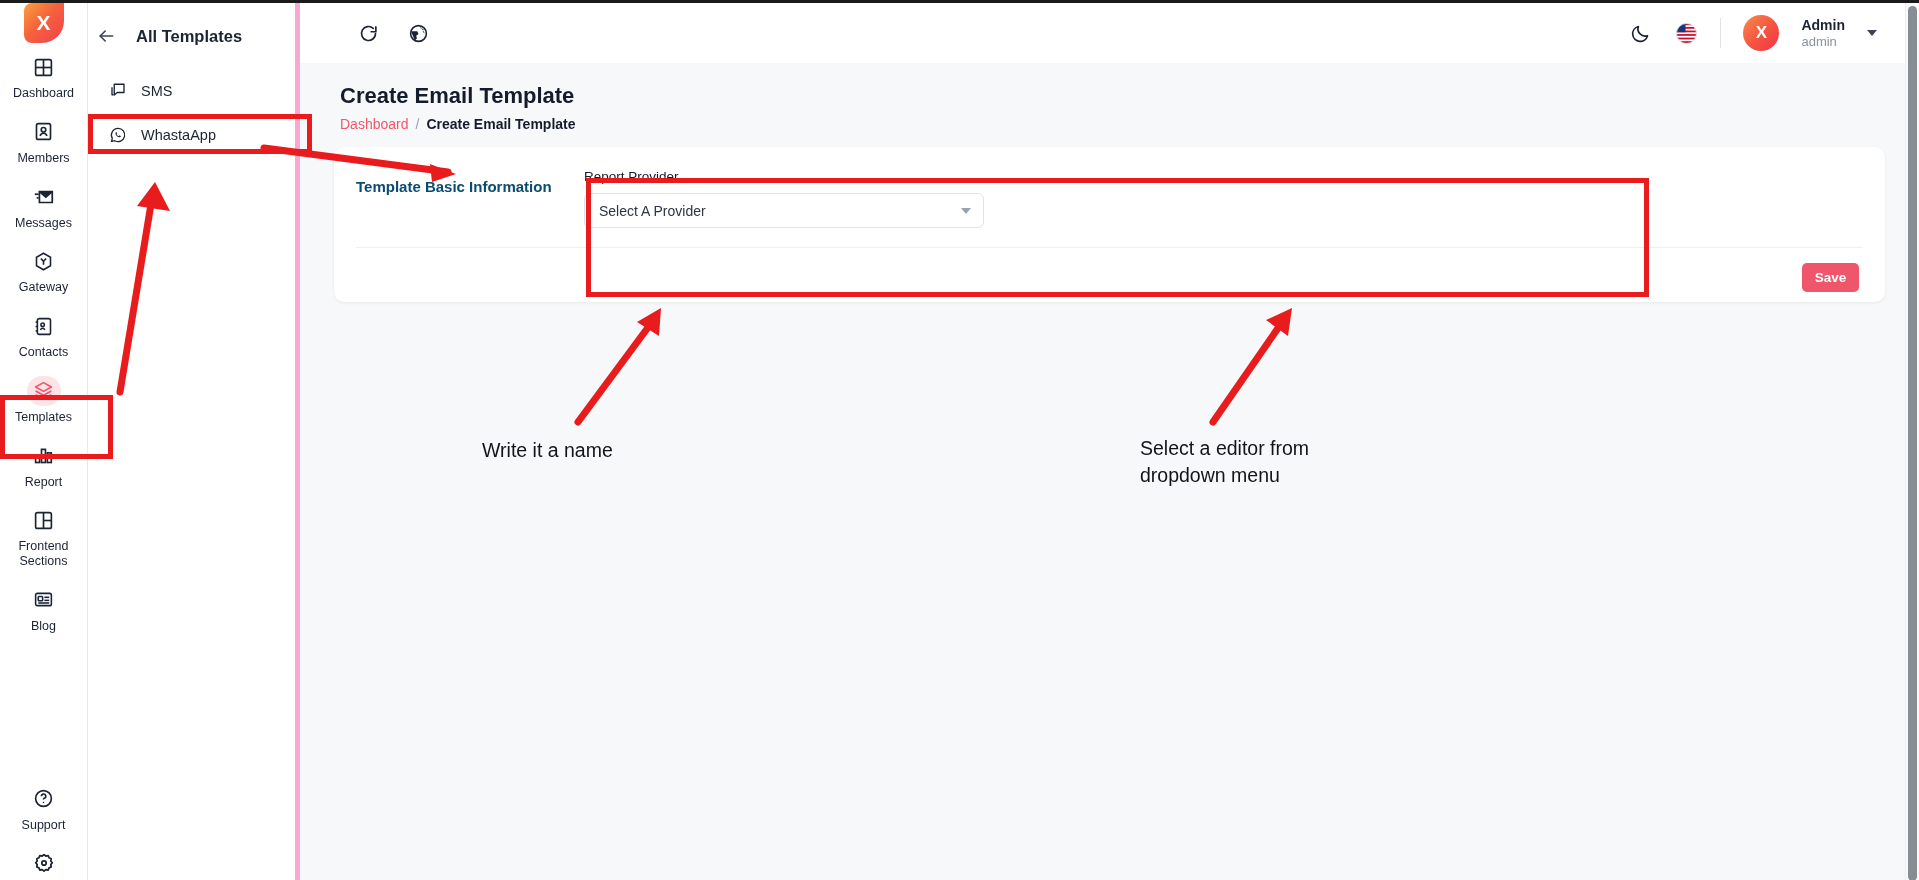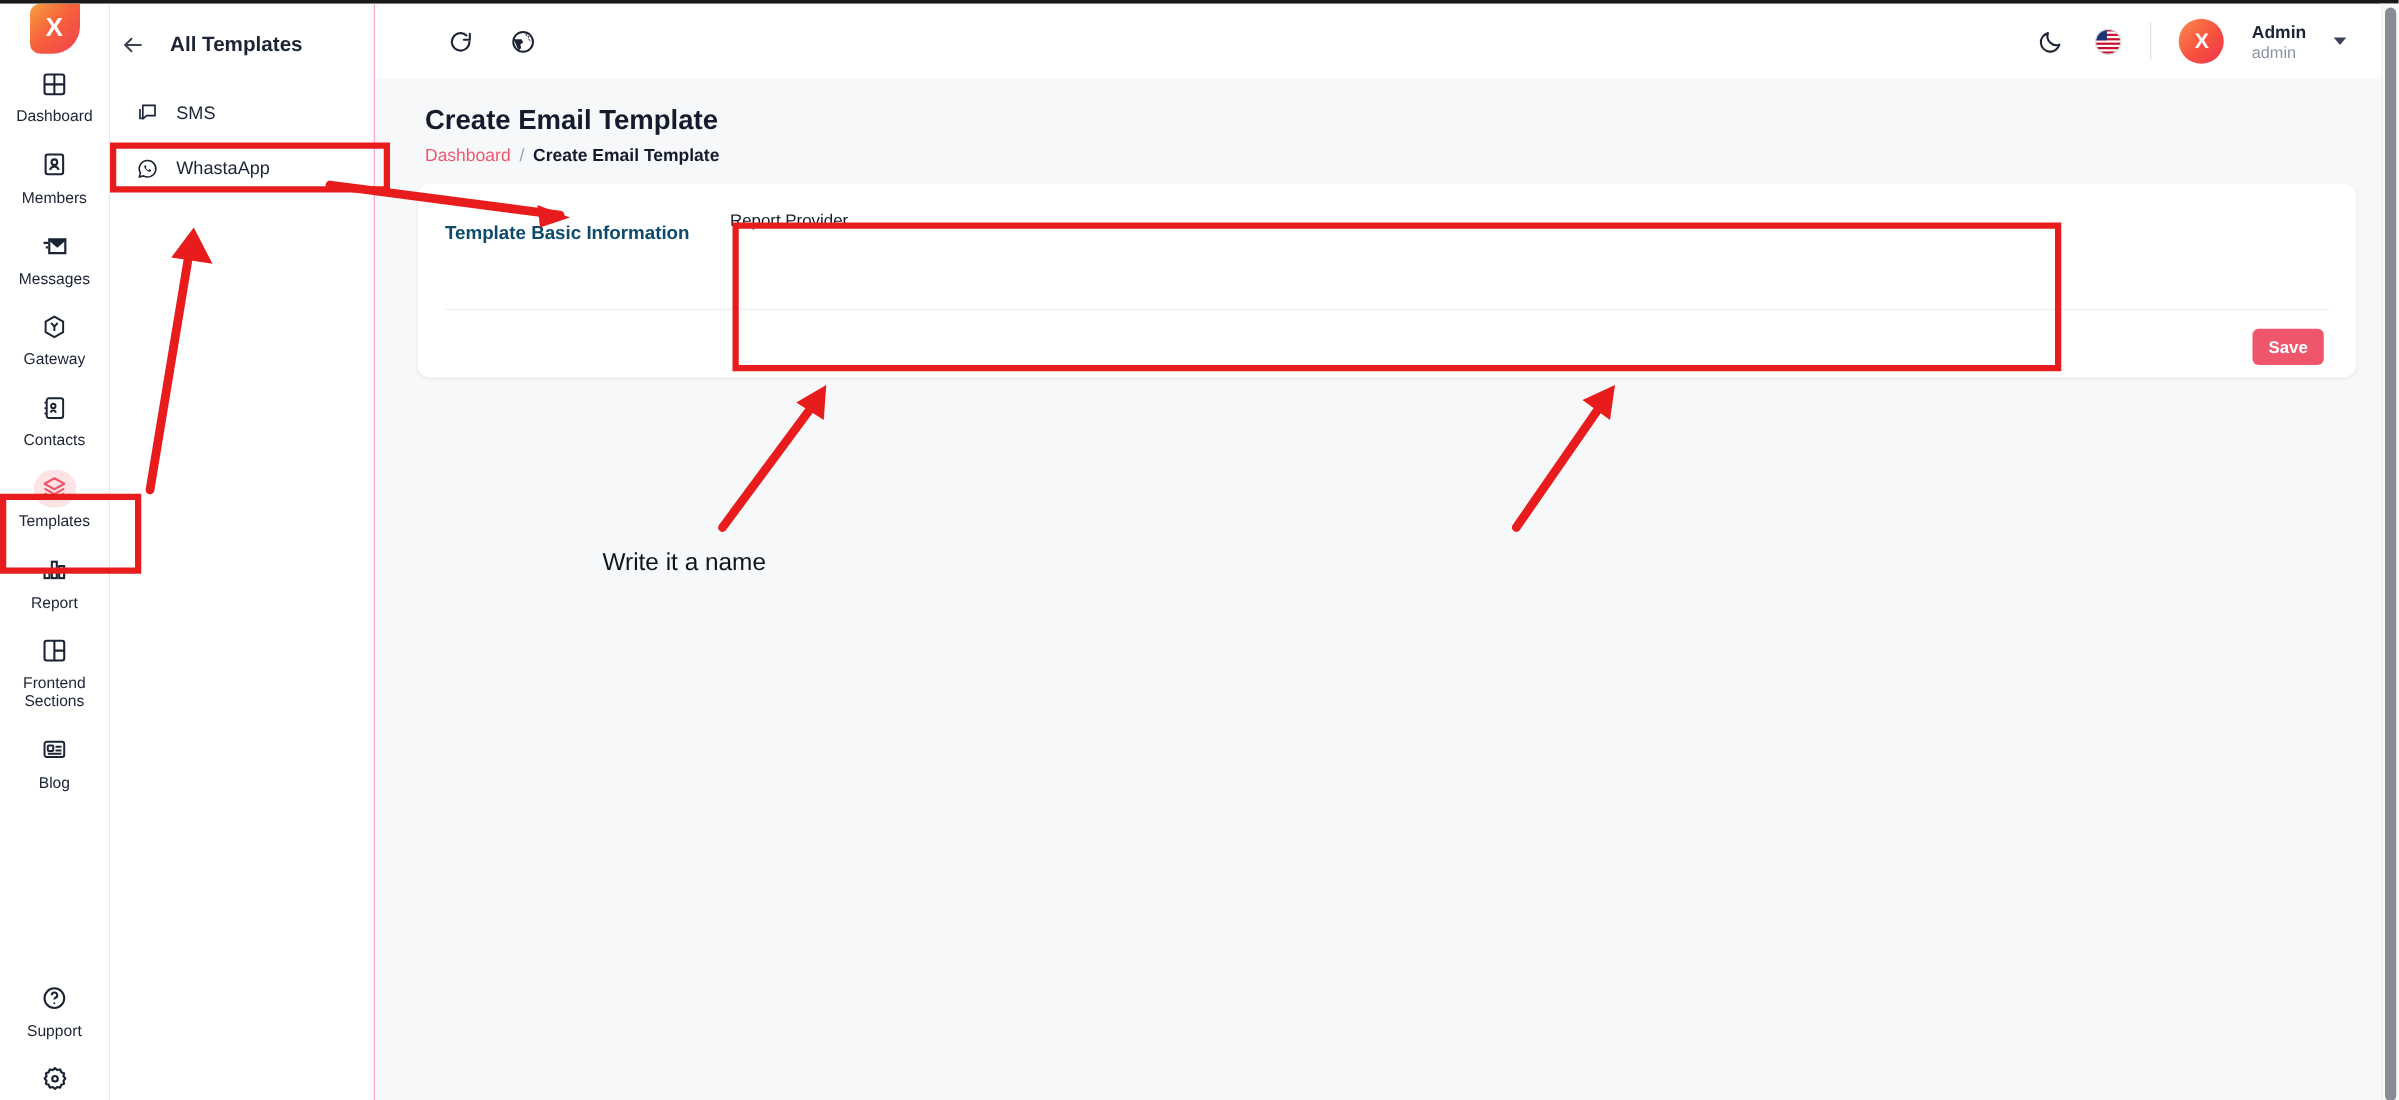--- a/index.html
+++ b/index.html
@@ -38,21 +38,21 @@
     border-radius:16px;
   }
   .rail-item.active .rail-icon { background:#fde3e6; }
   .rail-label { font-size:12.5px; color:#1b2334; line-height:1.18; text-align:center; font-weight:500;}
   .rail-sep { width:88px; height:1px; background:#e6e8ec; margin-top:118px; }
   .rail-bottom { width:100%; display:flex; flex-direction:column; align-items:center; padding-top:16px;}
 
   
   .panel {
     position:absolute; top:3px; left:88px; width:212px; height:877px;
-    background:#fff; border-right:1px solid #f9a8d4;
+    background:#fff; border-right:5px solid #f9a8d4;
   }
   .panel-head { height:66px; display:flex; align-items:center; gap:16px; padding:0 16px 0 4px; }
   .panel-back { width:28px; height:28px; display:flex;align-items:center;justify-content:center;cursor:pointer;}
   .panel-title { font-size:16.5px; font-weight:bold; color:#1b2334; }
   .panel-item {
     height:44px; display:flex; align-items:center; gap:13px; padding:0 20px;
     cursor:pointer; font-size:14.5px; color:#1b2334;
   }
   .panel-item .pi-icon { width:20px; height:20px; display:flex; align-items:center;justify-content:center;}
 
@@ -375,20 +375,24 @@
     <div class="card">
       <div class="card-inner">
         <div class="card-legend">Template Basic Information</div>
         <div class="fields">
 
 
           <div class="field prov">
             <span class="flabel">
               <span>Report Provider</span>
             </span>
+            <div class="selbox">
+              <span>Select A Provider</span>
+              <span class="sc"></span>
+            </div>
           </div>
 
         </div>
       </div>
 
       <div class="card-div"></div>
       <button class="btn-save">Save</button>
     </div>
 
   </div>
@@ -423,16 +427,18 @@
       </g>
 
       <g>
         <line x1="1213" y1="422" x2="1285" y2="318" stroke="#e81c1c" stroke-width="7" stroke-linecap="round"></line>
         <polygon points="1292,308 1266,320 1288,336" fill="#e81c1c"></polygon>
       </g>
     </svg>
 
     <div class="anno-text" style="left:482px; top:437px;">Write it a name</div>
 
+    <div class="anno-text" style="left:1140px; top:435px;">Select a editor from
+dropdown menu</div>
 
   </div>
 
 </div>
 
 </body></html>

